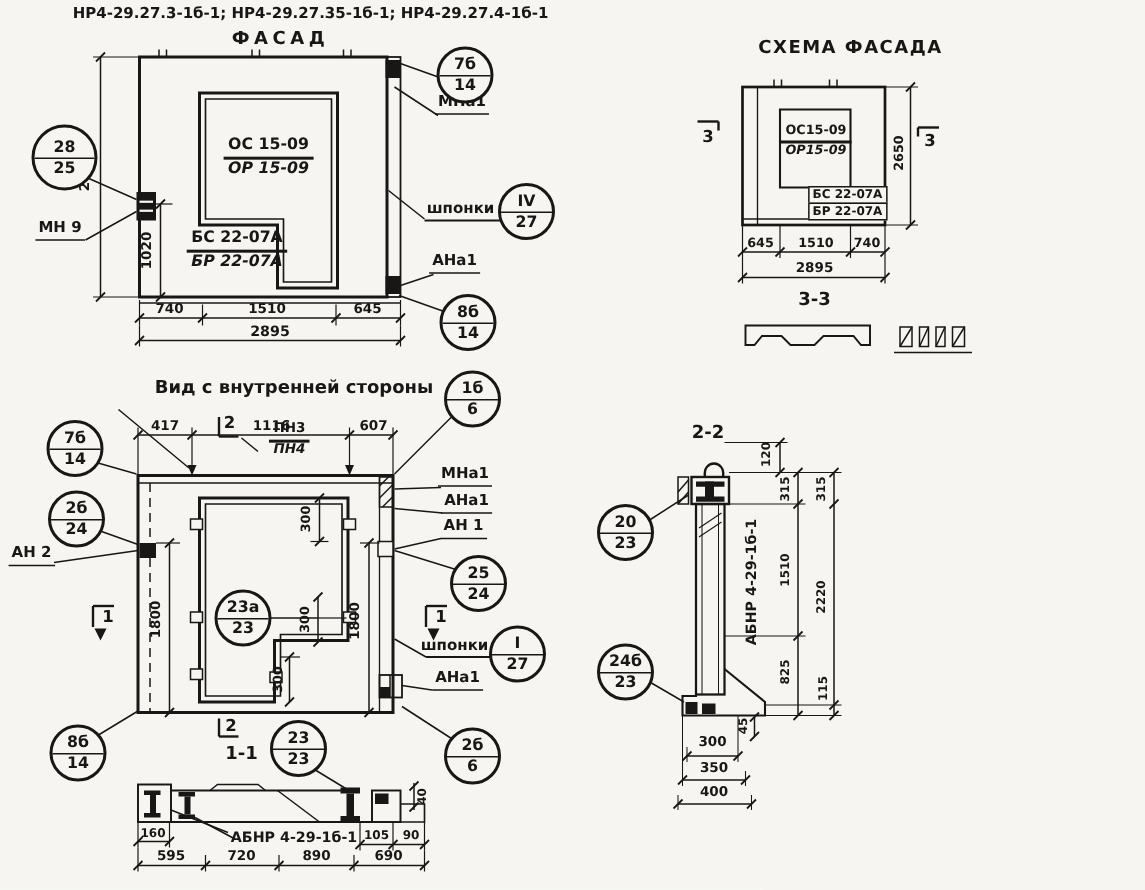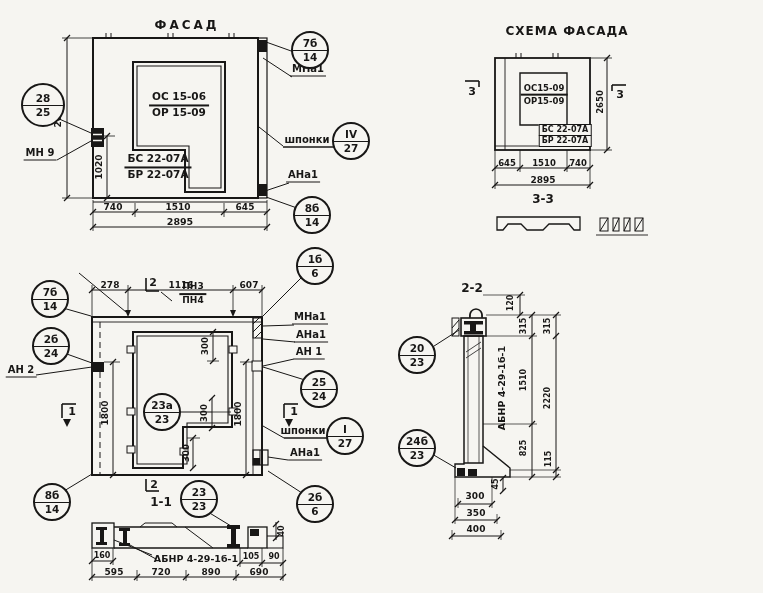--- a/index.html
+++ b/index.html
@@ -23,21 +23,21 @@
   .co { position:absolute; z-index:3; transform:translate(-50%,-50%); width:34px; height:34px;
         border:2px solid var(--ink); border-radius:50%; background:var(--paper);
         display:flex; flex-direction:column; font-weight:bold; font-size:10.5px; }
   .co.big { width:40px; height:40px; }
   .co .ct { flex:1; display:flex; align-items:flex-end; justify-content:center;
             border-bottom:1.8px solid var(--ink); padding-bottom:1px; line-height:1; }
   .co .cb { flex:1; display:flex; align-items:flex-start; justify-content:center;
             padding-top:1px; line-height:1; }
   .frac { position:absolute; z-index:2; transform:translate(-50%,-50%); text-align:center; font-weight:bold; }
   .frac .ft { display:block; border-bottom:2px solid var(--ink); padding:0 3px 1px; line-height:1.1; }
-  .frac .fb { display:block; padding-top:1px; line-height:1.1; }
+  .frac .fb { display:block; padding-top:1px; line-height:1.1;font-style:italic; }
   .boxed { position:absolute; z-index:2; transform:translate(-50%,-50%); font-weight:bold; font-size:8px;
            border:1.3px solid var(--ink); padding:1px 2px; line-height:1; background:var(--paper); }
 </style>
 </head>
 <body>
 
 <div id="sheet">
 
   <svg id="art" width="763" height="593" viewBox="0 0 763 593">
 
@@ -335,25 +335,26 @@
       <line class="ln" x1="452" y1="536" x2="501" y2="536" stroke-width="1"></line>
       <line class="ln" x1="452" y1="530" x2="452" y2="540" stroke-width="0.7"></line>
       <line class="ln" x1="501" y1="530" x2="501" y2="540" stroke-width="0.7"></line>
       <line class="ln" x1="449" y1="539" x2="455" y2="533" stroke-width="1.2"></line>
       <line class="ln" x1="498" y1="539" x2="504" y2="533" stroke-width="1.2"></line>
       <line class="ln" x1="431" y1="348" x2="459" y2="330" stroke-width="1"></line>
       <line class="ln" x1="432" y1="454" x2="456" y2="468" stroke-width="1"></line>
     </g>
   </svg>
 
+  <span class="t c fs10" style="left:207px;top:10px">НР4-29.27.3-1б-1; НР4-29.27.35-1б-1; НР4-29.27.4-1б-1</span>
   <span class="t c fs12 ls3" style="left:187px;top:25px">ФАСАД</span>
   <span class="t c fs12 ls1" style="left:567px;top:31px">СХЕМА ФАСАДА</span>
 
   <div class="frac fs105" style="left:179px;top:105px">
-    <span class="ft">ОС 15-06</span>
+    <span class="ft">ОС 15-09</span>
     <span class="fb">ОР 15-09</span>
   </div>
   <div class="frac fs105" style="left:158px;top:167px">
     <span class="ft">БС 22-07А</span>
     <span class="fb">БР 22-07А</span>
   </div>
   <span class="t v fs9" style="left:58px;top:115px">2650</span>
   <span class="t v fs9" style="left:99px;top:167px">1020</span>
   <span class="t c fs9" style="left:113px;top:207px">740</span>
   <span class="t c fs9" style="left:178px;top:207px">1510</span>
@@ -389,21 +390,22 @@
   <span class="boxed" style="left:565px;top:141px">БР 22-07А</span>
   <span class="t c fs11" style="left:472px;top:91px">3</span>
   <span class="t c fs11" style="left:620px;top:94px">3</span>
   <span class="t v fs85" style="left:600px;top:102px">2650</span>
   <span class="t c fs85" style="left:507px;top:163px">645</span>
   <span class="t c fs85" style="left:544px;top:163px">1510</span>
   <span class="t c fs85" style="left:578px;top:163px">740</span>
   <span class="t c fs9" style="left:543px;top:180px">2895</span>
   <span class="t c fs12" style="left:543px;top:199px">3-3</span>
 
-  <span class="t c fs9" style="left:110px;top:285px">278</span>
+  <span class="t c fs12" style="left:196px;top:258px">Вид с внутренней стороны</span>
+  <span class="t c fs9" style="left:110px;top:285px">417</span>
   <span class="t c fs9" style="left:181px;top:285px">1116</span>
   <span class="t c fs9" style="left:249px;top:285px">607</span>
   <span class="t c fs11" style="left:153px;top:282px">2</span>
   <div class="frac fs9" style="left:193px;top:294px">
     <span class="ft">ПН3</span>
     <span class="fb">ПН4</span>
   </div>
   <span class="t v fs9" style="left:105px;top:413px">1800</span>
   <span class="t v fs9" style="left:238px;top:414px">1800</span>
   <span class="t v fs85" style="left:205px;top:346px">300</span>

